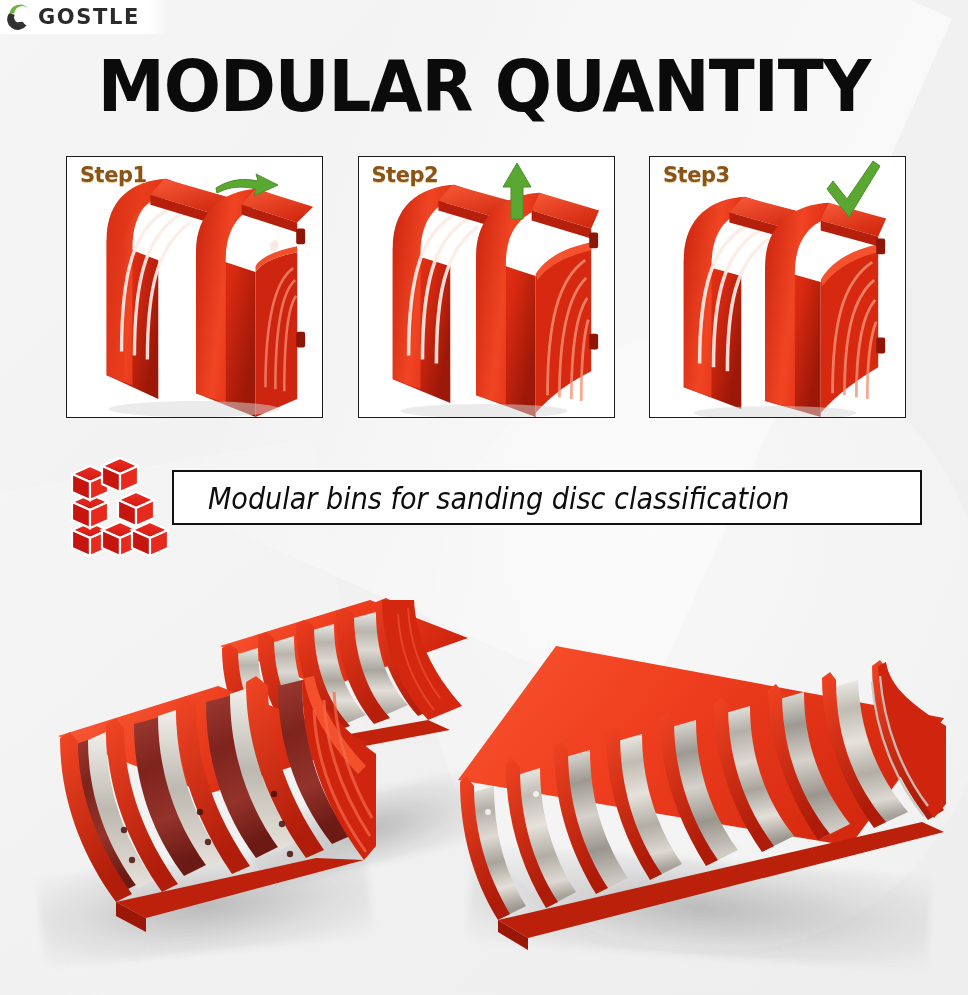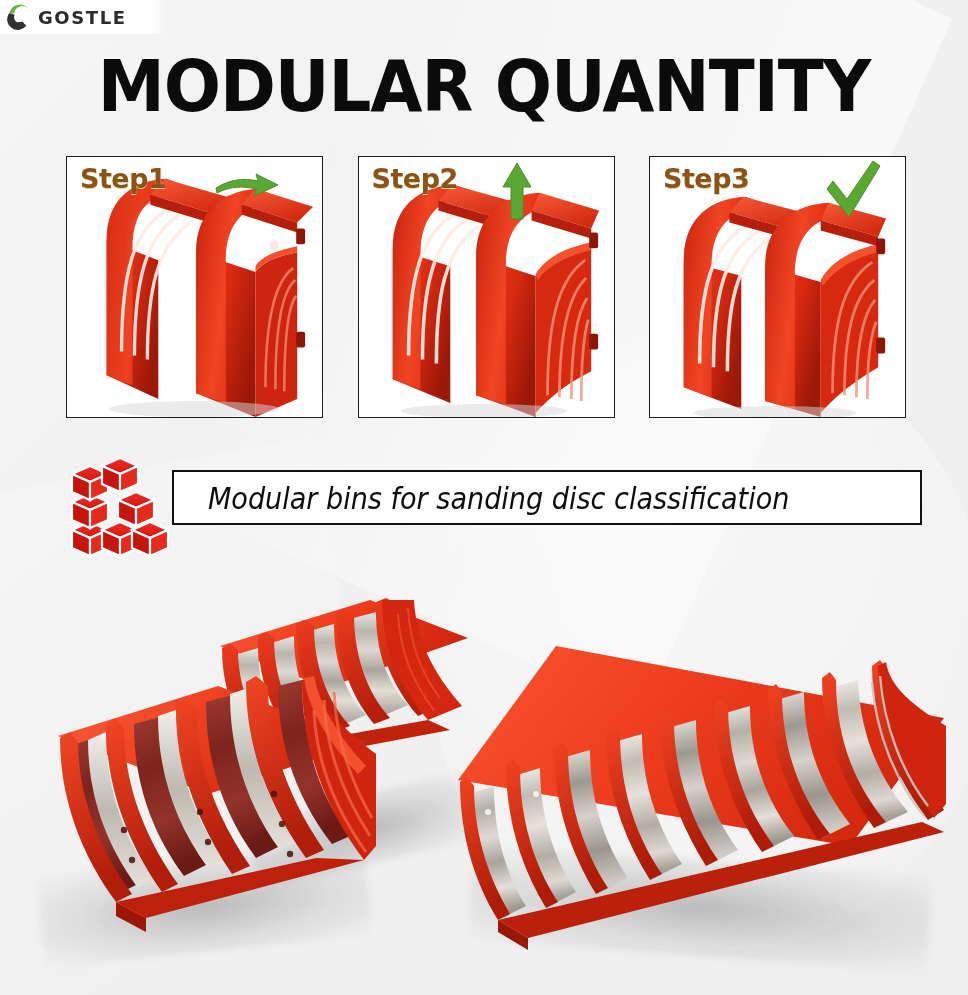--- a/index.html
+++ b/index.html
@@ -49,21 +49,21 @@
     z-index:30;
   }
   #logo-bar::after {
     content:"";
     position:absolute; right:-16px; top:0;
     width:16px; height:34px;
     background:linear-gradient(90deg,#ffffff,rgba(255,255,255,0));
   }
   .logo-mark { width:30px; height:30px; flex:0 0 30px; }
   .logo-word {
-    font-size:18px; font-weight:bold;
+    font-size:21px; font-weight:bold;
     letter-spacing:1.6px; color:#2b2b2b;
     margin-left:5px;
     font-family:"DejaVu Sans", sans-serif;
   }
 
   
   #headline {
     position:absolute; left:0; top:52px; width:968px;
     text-align:center;
     font-family:"DejaVu Sans Condensed","Liberation Sans Narrow","Liberation Sans",sans-serif;
@@ -85,21 +85,21 @@
   }
   .step-panel {
     position:relative;
     width:257px; height:262px;
     background:#ffffff;
     border:1.5px solid #1c1c1c;
     overflow:hidden;
   }
   .step-label {
     position:absolute; left:13px; top:6px;
-    font-size:27px; font-weight:bold;
+    font-size:21px; font-weight:bold;
     color:#8a5417;
     font-family:"DejaVu Sans", sans-serif;
     letter-spacing:-.5px;
     z-index:6;
     text-shadow:0 1px 0 #e8cfa8;
   }
   .step-art {
     position:absolute; left:0; top:0; width:100%; height:100%;
   }
   .step-cue { position:absolute; z-index:7; }

